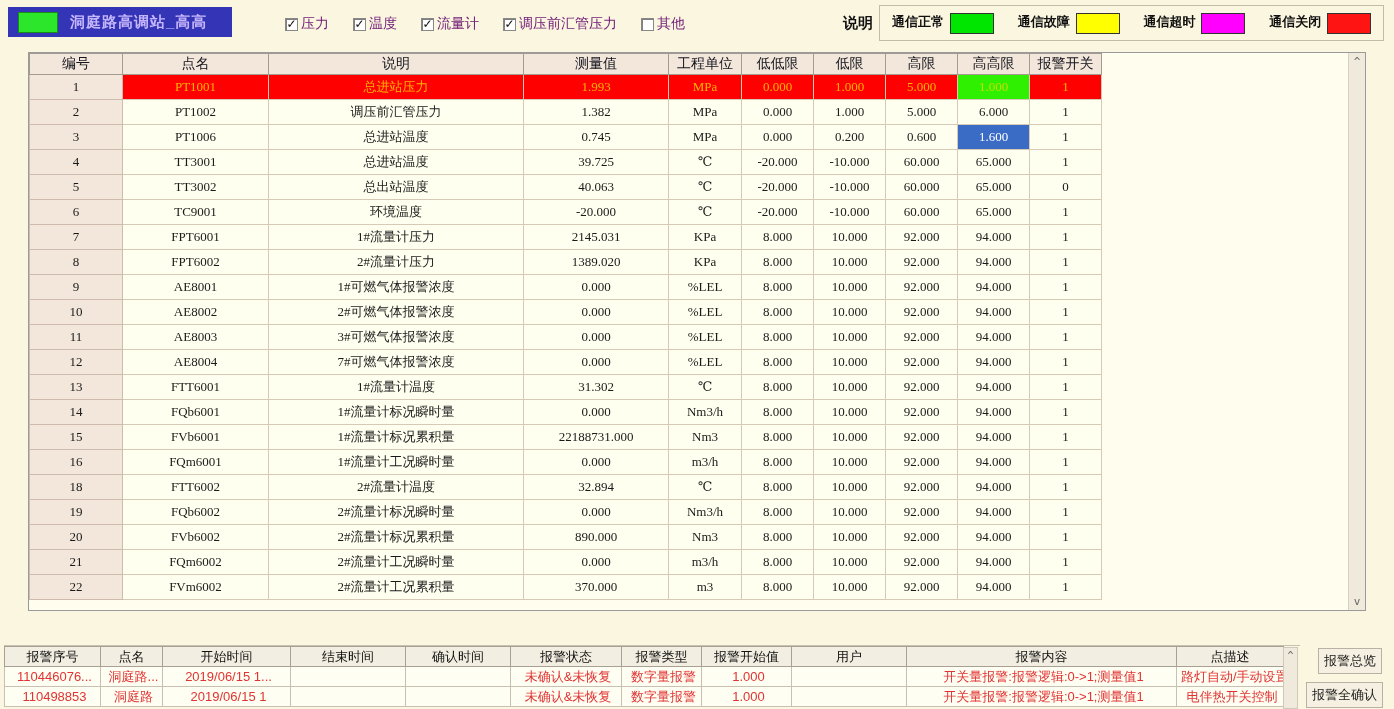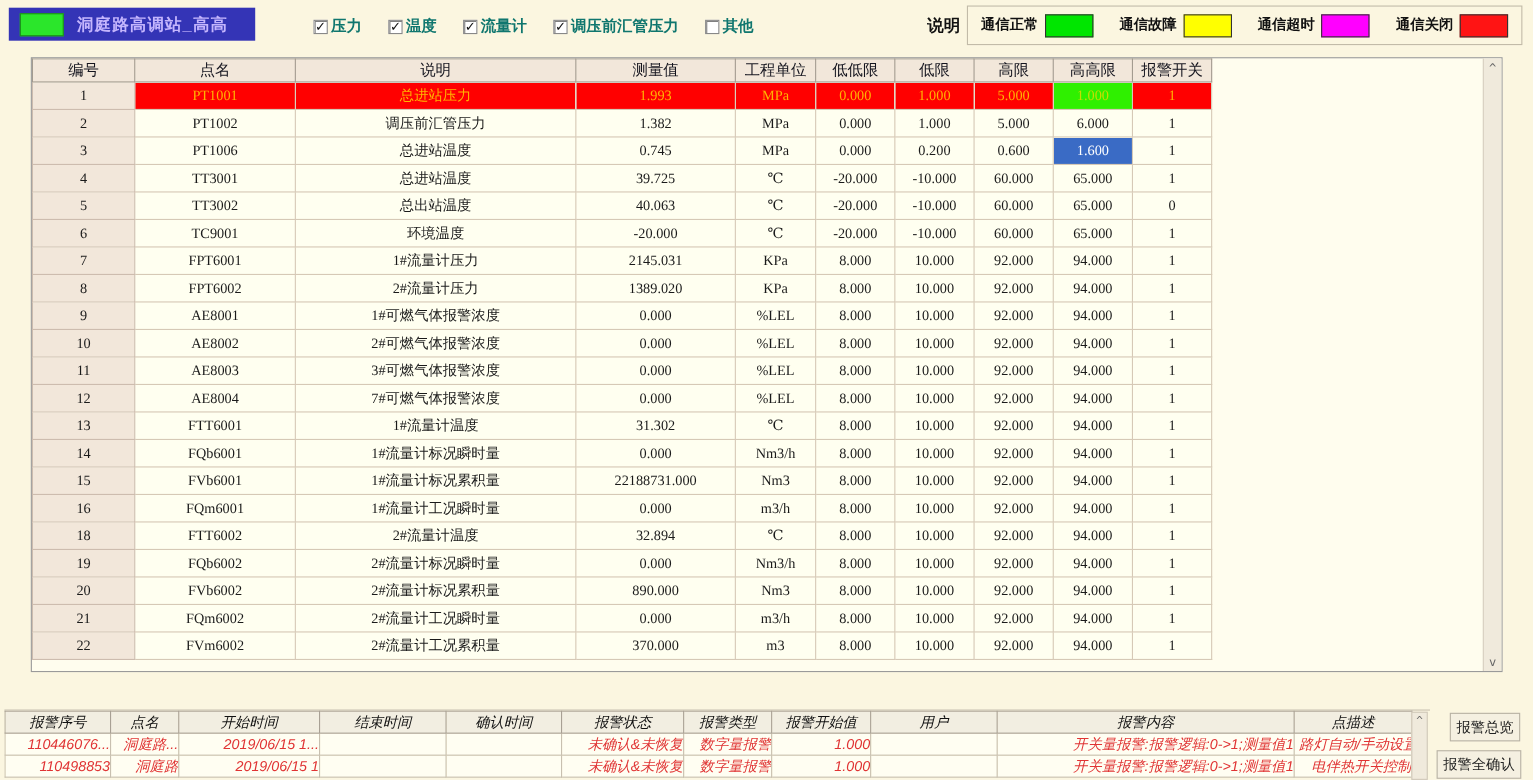--- a/index.html
+++ b/index.html
@@ -16,21 +16,21 @@
   .title-box{position:absolute;left:8px;top:7px;width:224px;height:30px;background:var(--title-bg);
     display:flex;align-items:center;}
   .title-swatch{width:40px;height:21px;margin-left:10px;background:var(--status-green);border:1px solid #1a8a1a;}
   .title-text{color:#c4b5fd;font-size:15px;font-weight:bold;margin-left:12px;letter-spacing:1px;}
 
   .filters{position:absolute;left:285px;top:15px;display:flex;gap:24px;align-items:center;}
   .filter{display:flex;align-items:center;gap:3px;}
   .cbx{width:13px;height:13px;background:#fff;border:1px solid #888;
     box-shadow:inset 1px 1px 0 #808080, inset -1px -1px 0 #ffffff;
     font-size:12px;line-height:11px;text-align:center;color:#111;cursor:pointer;}
-  .filter-label{font-size:14px;font-weight:bold;color:#0f766e;}
+  .filter-label{font-size:14px;font-weight:normal;color:#701a75;}
 
   .legend-wrap{position:absolute;left:843px;top:4px;right:10px;height:38px;display:flex;align-items:center;}
   .legend-label{font-size:15px;font-weight:bold;color:#111;margin-right:6px;}
   .legend-box{flex:1;height:36px;border:1px solid #c2bba8;display:flex;align-items:center;
     justify-content:space-around;background:var(--page-bg);}
   .legend-item{display:flex;align-items:flex-start;gap:6px;}
   .legend-item-label{font-size:13px;font-weight:bold;color:#111;}
   .legend-swatch{width:44px;height:21px;border:1px solid #333;}
 
   
@@ -49,26 +49,26 @@
   .points td.state-selected{background:var(--sel-bg) !important;color:var(--sel-text) !important;}
 
   .vscroll{position:absolute;top:0;right:0;width:17px;height:557px;background:var(--scroll-track);
     border-left:1px solid #d8d0c0;}
   .varrow{position:absolute;left:0;width:100%;text-align:center;font-size:11px;color:#666;cursor:pointer;
     font-family:"DejaVu Sans Mono",monospace;}
   .varrow.up{top:2px;} .varrow.down{bottom:2px;}
 
   
   .alarm-wrap{position:absolute;left:4px;top:645px;width:1296px;height:64px;overflow:hidden;
-    border-top:1px solid #c8c0b0;font-style:italic;}
+    border-top:1px solid #c8c0b0;}
   table.alarm{border-collapse:collapse;table-layout:fixed;width:1279px;}
   .alarm th{height:20px;background:#f2eee1;border:1px solid #a8a094;font-weight:normal;
     font-size:13px;color:#111;overflow:hidden;white-space:nowrap;}
   .alarm td{height:20px;background:#fffef2;border:1px solid #c8c0b0;font-size:13px;
-    color:var(--alarm-text);text-align:right;padding-left:4px;overflow:hidden;white-space:nowrap;cursor:default;}
+    color:var(--alarm-text);text-align:center;padding-left:4px;overflow:hidden;white-space:nowrap;cursor:default;}
   .alarm-scroll{position:absolute;left:1279px;top:1px;width:15px;height:62px;background:var(--scroll-track);
     border:1px solid #d0c8b8;}
   .alarm-scroll .varrow{font-size:10px;}
 
   .side-buttons{position:absolute;left:1306px;top:648px;width:86px;}
   .side-buttons button{display:block;background:var(--button-bg);border:1px solid #b8b2a4;
     color:#222;font-size:13px;font-family:"Liberation Sans",sans-serif;padding:3px 5px;cursor:pointer;}
   #btn-overview{margin-left:12px;margin-bottom:8px;text-align:center;}
 </style>
 </head>

